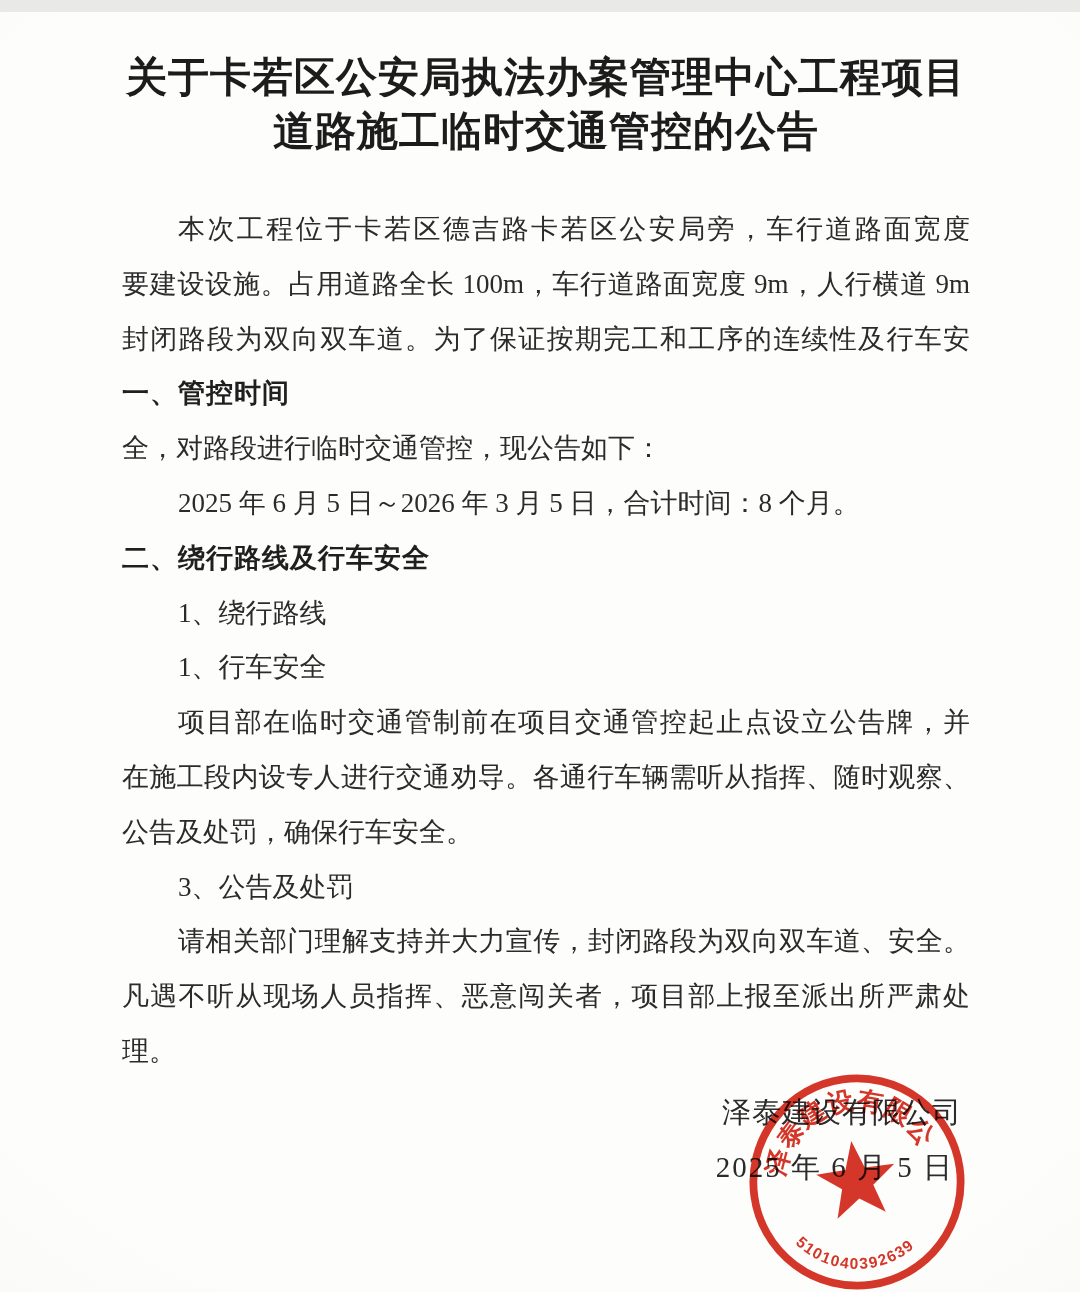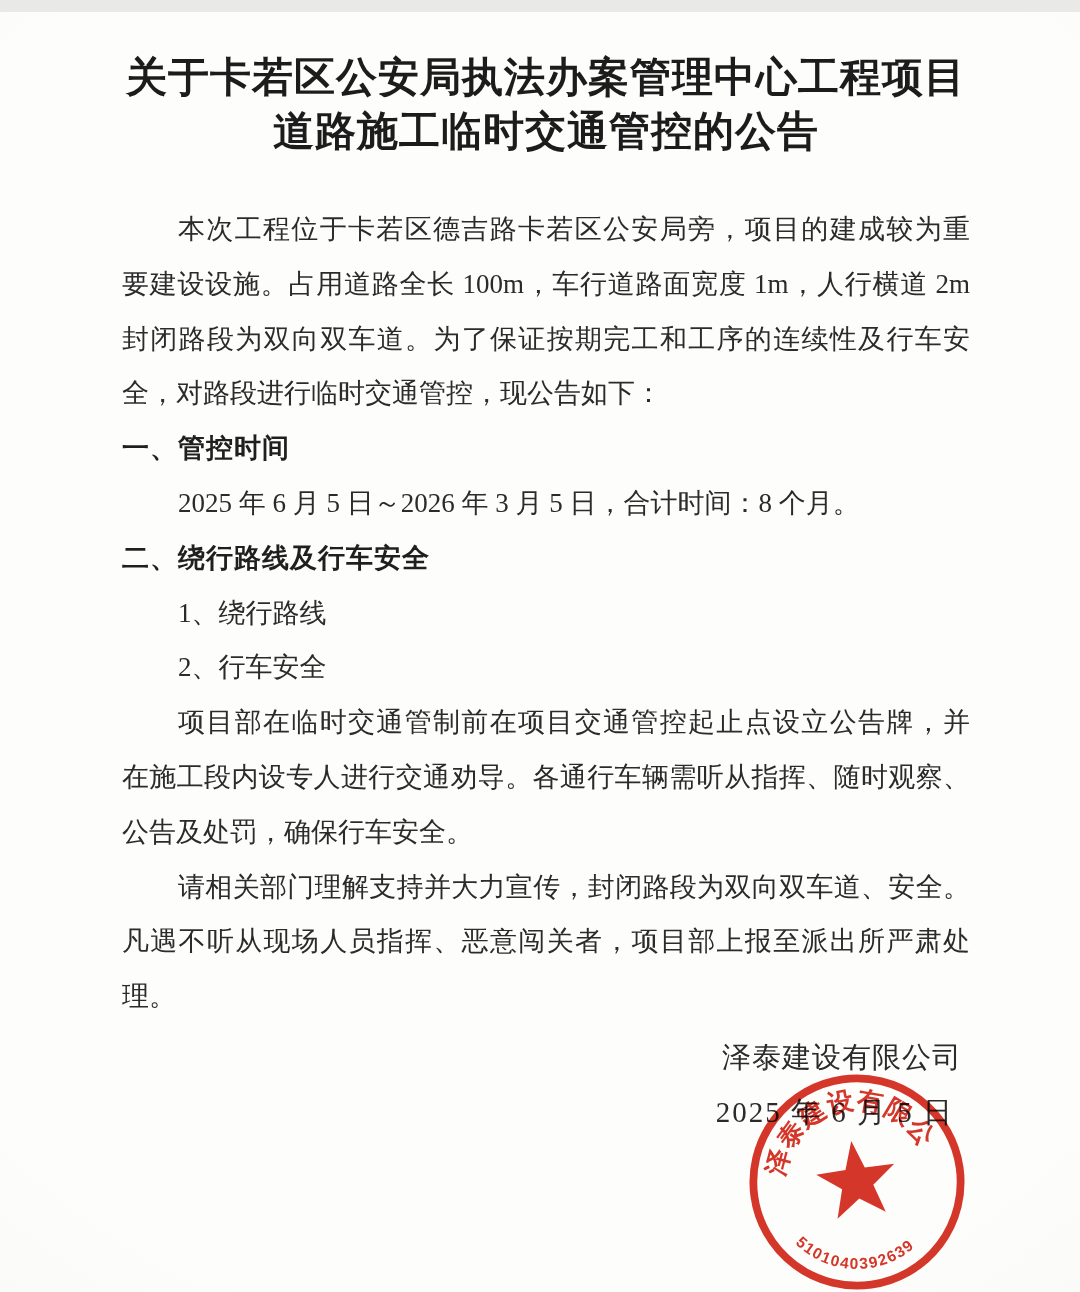--- a/index.html
+++ b/index.html
@@ -44,32 +44,33 @@
 
 <div class="page">
   <div class="doc">
 
     <div class="title">
       <div class="t-line">关于卡若区公安局执法办案管理中心工程项目</div>
       <div class="t-line">道路施工临时交通管控的公告</div>
     </div>
 
     <div class="body">
-      <div class="line ind just">本次工程位于卡若区德吉路卡若区公安局旁，项目的建成较为重</div>
-      <div class="line just">要建设设施。占用道路全长 100m，车行道路面宽度 1m，人行横道 2m</div>
+      <div class="line ind just">本次工程位于卡若区德吉路卡若区公安局旁，车行道路面宽度</div>
+      <div class="line just">要建设设施。占用道路全长 100m，车行道路面宽度 9m，人行横道 9m</div>
       <div class="line just">封闭路段为双向双车道。为了保证按期完工和工序的连续性及行车安</div>
+      <div class="line hd">一、管控时间</div>
       <div class="line">全，对路段进行临时交通管控，现公告如下：</div>
-      <div class="line hd">一、管控时间</div>
       <div class="line ind">2025 年 6 月 5 日～2026 年 3 月 5 日，合计时间：8 个月。</div>
       <div class="line hd">二、绕行路线及行车安全</div>
       <div class="line ind">1、绕行路线</div>
-      <div class="line ind">2、行车安全</div>
+      <div class="line ind">1、行车安全</div>
       <div class="line ind just">项目部在临时交通管制前在项目交通管控起止点设立公告牌，并</div>
       <div class="line just">在施工段内设专人进行交通劝导。各通行车辆需听从指挥、随时观察、</div>
       <div class="line">公告及处罚，确保行车安全。</div>
+      <div class="line ind">3、公告及处罚</div>
       <div class="line ind just">请相关部门理解支持并大力宣传，封闭路段为双向双车道、安全。</div>
       <div class="line just">凡遇不听从现场人员指挥、恶意闯关者，项目部上报至派出所严肃处</div>
       <div class="line">理。</div>
     </div>
 
     <div class="sig">
       <div class="sig-company">泽泰建设有限公司</div>
       <div class="sig-date">2025 年 6 月 5 日</div>
     </div>
   </div>

